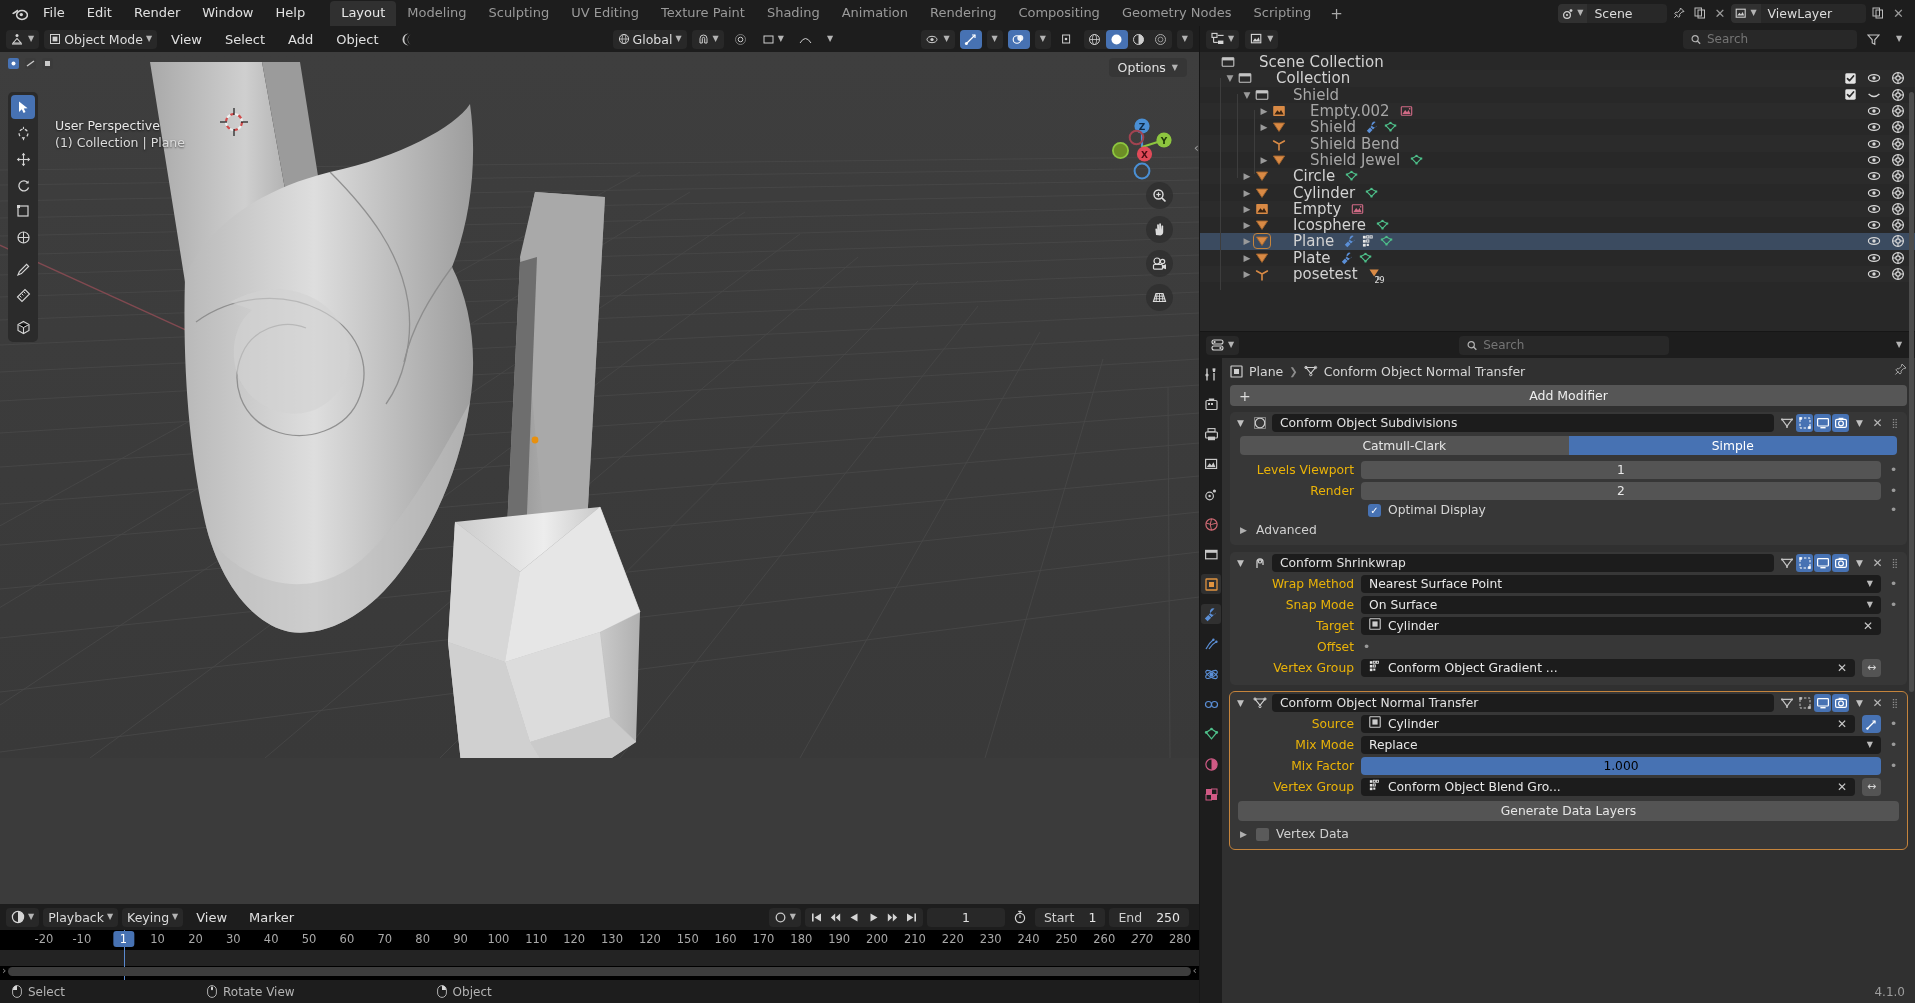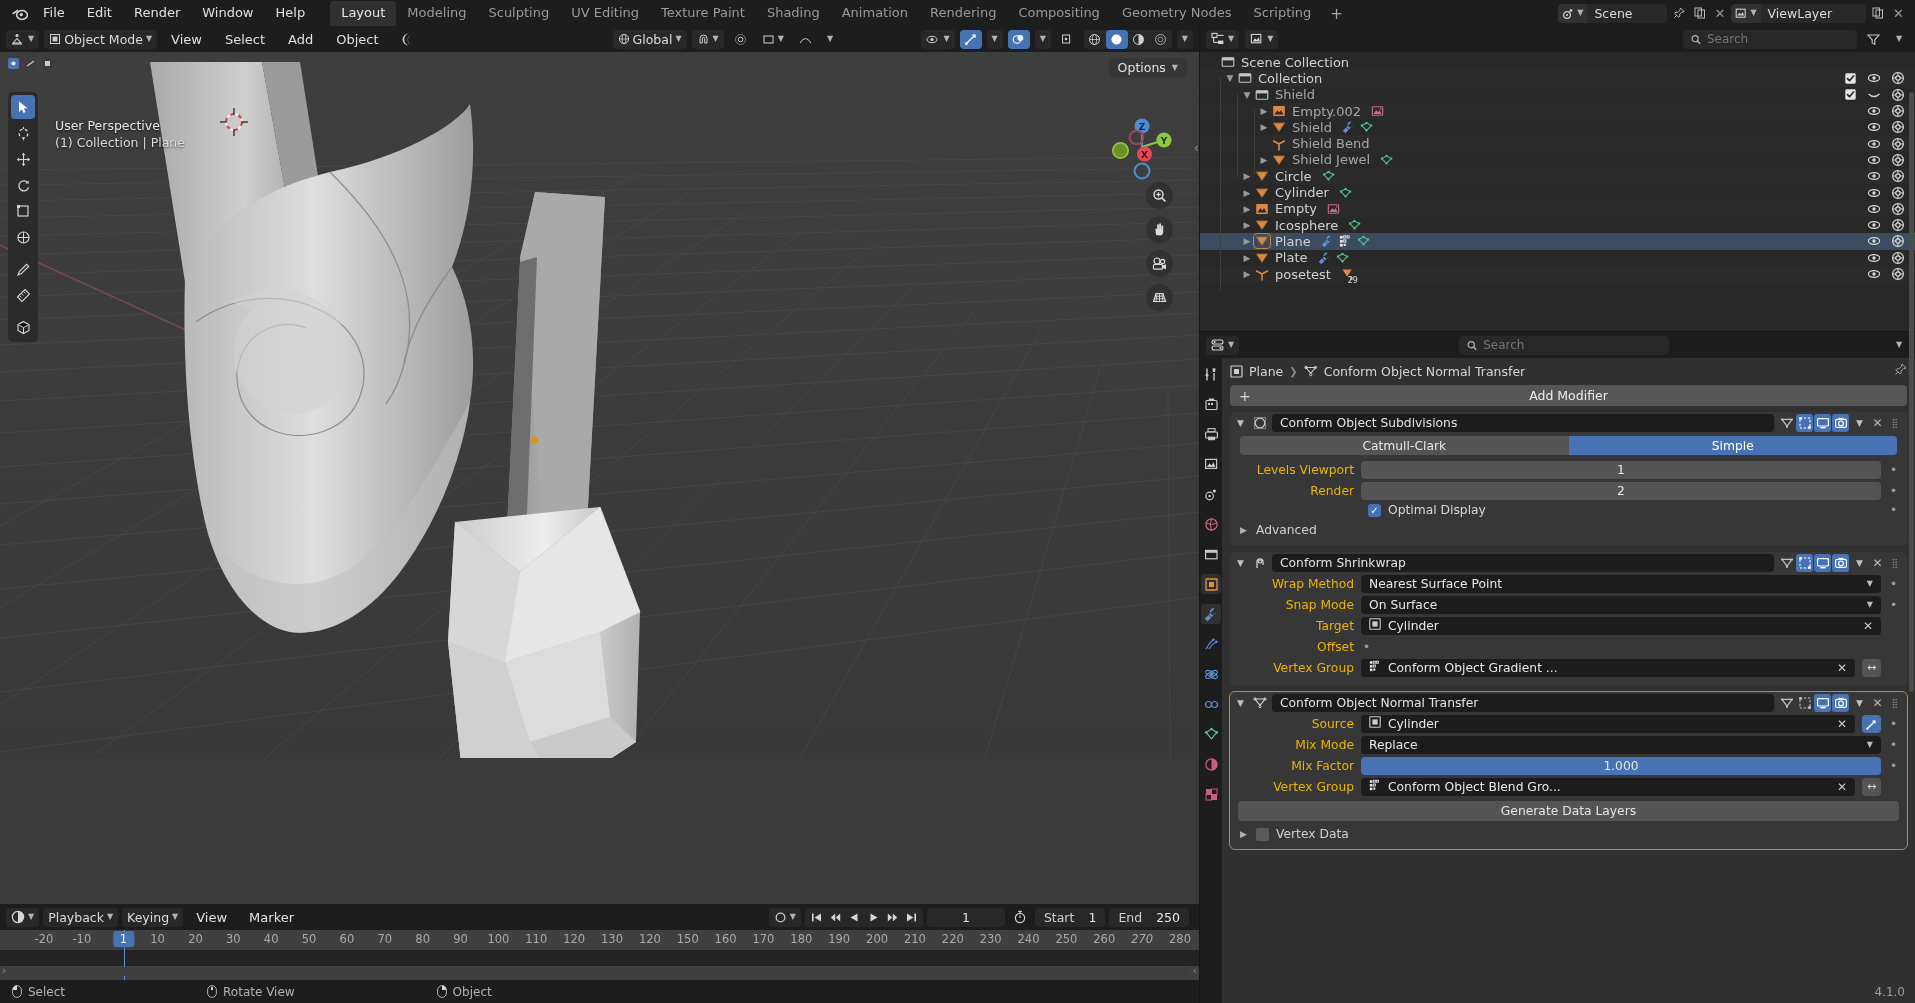--- a/index.html
+++ b/index.html
@@ -50,21 +50,21 @@
   .vp-toolbar{ position:absolute; left:8px; top:40px; width:30px; background:#2b2b2b; border-radius:5px; padding:3px; display:flex; flex-direction:column; gap:2px;}
   .tool{ width:24px; height:24px; border-radius:4px; display:flex; align-items:center; justify-content:center; color:#d5d5d5;}
   .tool.active{ background:#4772b3; color:#fff;}
   .vp-topleft-icons{ position:absolute; left:6px; top:4px; display:flex; gap:2px;}
   .tiny-ico{ width:15px; height:15px; display:flex; align-items:center; justify-content:center;}
   .collapse-arrow{ position:absolute; right:0px; top:88px; color:#9a9a9a; font-size:13px;}
 
   
   .timeline{ height:76px; background:#1d1d1d; flex:0 0 76px; display:flex; flex-direction:column;}
   .tl-header{ height:26px; display:flex; align-items:center; padding:0 6px; gap:4px;}
-  .tl-body{ flex:1; background:#404040; position:relative;}
+  .tl-body{ flex:1; background:#000000; position:relative;}
   .tl-ruler{ position:relative; height:20px;}
   .tick{ position:absolute; top:2px; transform:translateX(-50%); font-size:11.5px; color:#a9a9a9;}
   .tl-track{ position:absolute; left:0; right:0; top:20px; bottom:14px; background:#232323;}
   .playhead{ position:absolute; top:0; bottom:0; width:1px; background:#5a8ad0;}
   .playhead-lbl{ position:absolute; top:1px; transform:translateX(-50%); background:#4772b3; color:#fff; font-size:11.5px; border-radius:3px; padding:1px 7px; line-height:14px;}
   .tl-scrollbar{ position:absolute; left:8px; right:8px; bottom:4px; height:9px; background:#3d3d3d; border-radius:5px;}
   .tl-playctl{ display:flex; align-items:center; background:#282828; border-radius:4px; height:19px; padding:0 2px;}
   .pc{ width:19px; height:19px; display:flex; align-items:center; justify-content:center; color:#d5d5d5; font-size:10px;}
   .frame-field{ background:#282828; border-radius:4px; height:19px; min-width:78px; display:flex; align-items:center; justify-content:center; font-size:12.5px; color:#e0e0e0;}
   .se-field{ background:#282828; border-radius:4px; height:19px; display:flex; align-items:center; gap:14px; padding:0 9px; font-size:12.5px;}
@@ -79,21 +79,21 @@
   .ol-header{ height:26px; display:flex; align-items:center; padding:0 6px; gap:6px;}
   .ol-search{ display:flex; align-items:center; gap:6px; background:#282828; border-radius:4px; height:19px; padding:0 8px; width:174px;}
   .ol-search input{ background:transparent; border:0; outline:0; color:#c8c8c8; font-size:12px; width:100%; font-family:inherit;}
   .ol-filter{ width:20px; height:19px; display:flex; align-items:center; justify-content:center; color:#c5c5c5;}
   .ol-body{ flex:1; background:#282828; overflow:hidden; position:relative; padding-top:2px;}
   .ol-row{ display:flex; align-items:center; height:16.3px; position:relative; padding-right:4px;}
   .ol-row.alt{ background:#2b2b2b;}
   .ol-row.sel{ background:#3b4b60;}
   .ol-disc{ width:14px; display:flex; align-items:center; justify-content:center; color:#9a9a9a; font-size:9px;}
   .ol-ico{ width:16px; display:flex; align-items:center; justify-content:center;}
-  .ol-name{ font-size:13px; color:#d2d2d2; padding-left:5px; white-space:nowrap;}
+  .ol-name{ font-size:15px; color:#d2d2d2; padding-left:23px; white-space:nowrap;}
   .ol-name.dim{ color:#a6a6a6;}
   .ol-extra{ display:flex; align-items:center; gap:5px; margin-left:10px;}
   .ol-right{ margin-left:auto; display:flex; align-items:center; gap:10px; padding-right:6px;}
   .ol-vline{ position:absolute; width:1px; background:#3d3d3d; top:0; bottom:0;}
   .sel-box{ outline:1px solid #c5843c; border-radius:3px;}
 
   
   .props{ flex:1; background:#1d1d1d; display:flex; flex-direction:column; min-height:0; border-left:1px solid #161616; border-top:1px solid #161616;}
   .pr-header{ height:26px; display:flex; align-items:center; padding:0 6px; gap:6px;}
   .pr-editor-btn{ display:flex; align-items:center; gap:3px; background:#282828; border-radius:4px; height:19px; padding:0 5px;}
@@ -120,21 +120,21 @@
   .mtg.on{ background:#4772b3; color:#fff;}
   .mod-x{ width:15px; display:flex; justify-content:center; color:#b9b9b9; font-size:12px;}
   .grip{ width:13px; color:#8c8c8c; font-size:9px; letter-spacing:1px; line-height:6px; text-align:center;}
   .seg2{ display:flex; margin:2px 10px 5px; border-radius:4px; overflow:hidden; height:19px;}
   .seg2 > div{ flex:1; display:flex; align-items:center; justify-content:center; font-size:12.3px; background:#545454; color:#e6e6e6;}
   .seg2 > div.on{ background:#4772b3; color:#fff;}
   .prow{ display:flex; align-items:center; height:19px; margin:0 8px 2px; gap:7px;}
   .plabel{ width:116px; text-align:right; font-size:12.3px; color:#eab308; flex:0 0 116px;}
   .pfield{ flex:1; height:18px; background:#545454; border-radius:4px; display:flex; align-items:center; justify-content:center; font-size:12.3px; color:#e8e8e8; position:relative;}
   .pfield.dark{ background:#1c1c1c; justify-content:flex-start; padding:0 8px; gap:7px;}
-  .pfield.blue{ background:#4772b3; color:#e5e5e5;}
+  .pfield.blue{ background:#4772b3; color:#000000;}
   .pfield .xbtn{ margin-left:auto; color:#c9c9c9; font-size:12px;}
   .pfield .chev{ margin-left:auto; color:#bcbcbc; font-size:8px;}
   .pdot{ width:11px; text-align:center; color:#9a9a9a; font-size:13px; line-height:10px; flex:0 0 11px;}
   .swapbtn{ width:19px; height:18px; background:#545454; border-radius:4px; display:flex; align-items:center; justify-content:center; color:#d5d5d5; font-size:11px; flex:0 0 19px;}
   .swapbtn.blue{ background:#4772b3; color:#fff;}
   .chk{ display:flex; align-items:center; gap:7px; margin:3px 8px 2px; padding-left:130px; font-size:12.3px; color:#d6d6d6;}
   .chkbox{ width:13px; height:13px; background:#4772b3; border-radius:3px; display:flex; align-items:center; justify-content:center; color:#fff; font-size:10px;}
   .subpanel{ display:flex; align-items:center; gap:7px; margin:6px 8px 2px; font-size:12.3px; color:#d0d0d0;}
   .subpanel .arr{ color:#b0b0b0; font-size:9px; width:11px; text-align:center;}
   .genbtn{ margin:5px 8px 4px; height:20px; background:#545454; border-radius:4px; display:flex; align-items:center; justify-content:center; font-size:12.3px; color:#e6e6e6;}

